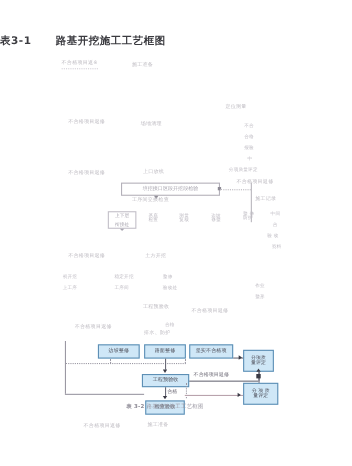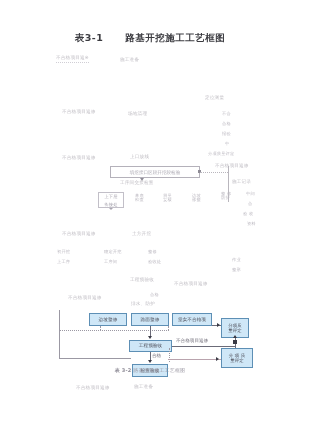--- a/index.html
+++ b/index.html
@@ -17,21 +17,21 @@
   .t{
     position:absolute;
     white-space:nowrap;
     line-height:1;
     letter-spacing:.2px;
   }
 
   
   .title{
     left:0;right:0;top:33px;
-    text-align:center;
+    text-align:left;
     font-size:9.5px;
     font-weight:700;
     color:#3b3b40;
     letter-spacing:.5px;
   }
   .title .num{margin-right:22px;}
 
   
   .ghost{
     color:#b9b6bd;

